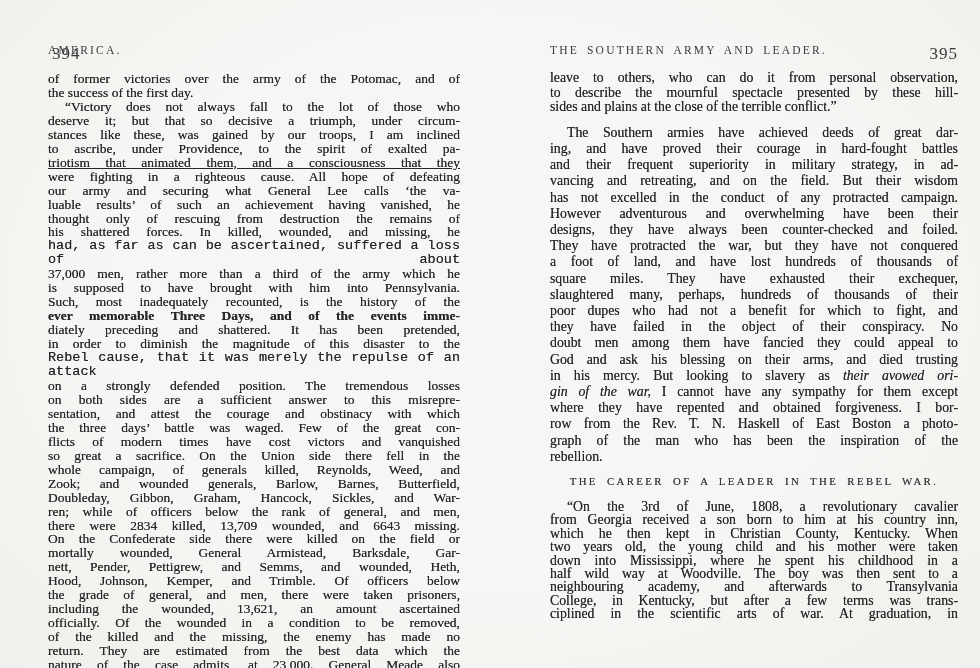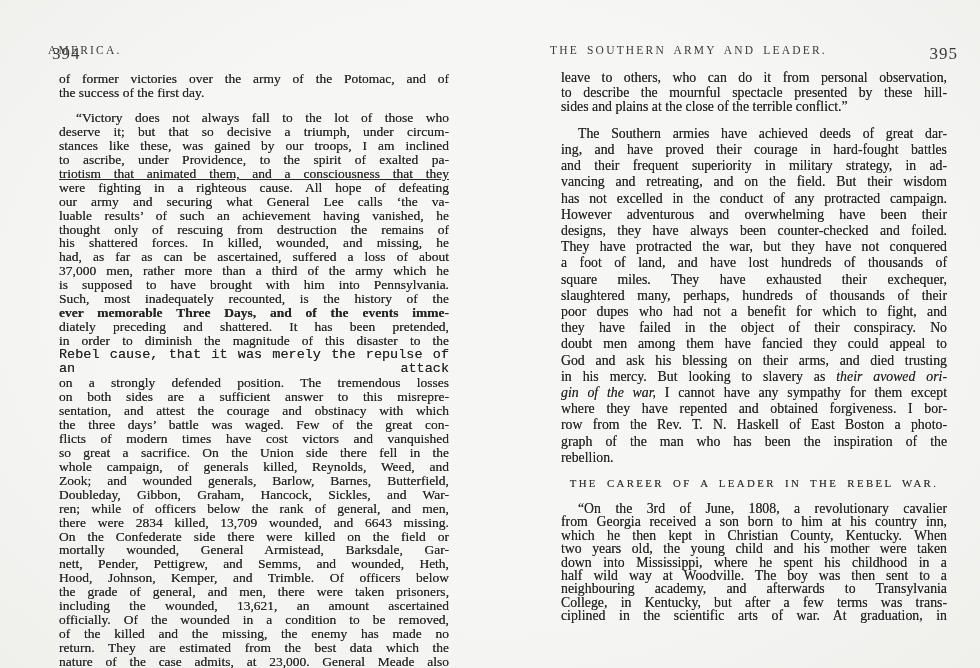--- a/index.html
+++ b/index.html
@@ -51,21 +51,21 @@
   }
   .page-right .running-title { right: 36px; }
 
   .page-body {
     position: relative;
     text-shadow: 0 0 0.6px rgba(45,45,45,0.75);
   }
   .page-left  .page-body { margin-top: 12px; font-size: 13.5px; }
   .page-right .page-body { margin-top: 11px; font-size: 13.8px; }
 
-  .para { margin: 11px; }
+  .para { margin: 0; }
   .line {
     text-align: justify;
     text-align-last: justify;
     white-space: normal;
   }
   .line.end { text-align-last: left; }
   .line.indent { text-indent: 17px; }
   .it { font-style: italic; }
 
   .section-heading {
@@ -98,21 +98,21 @@
           <div class="line indent" style="line-height: 13.95px;"><span>“Victory does not always fall to the lot of those who</span></div>
           <div class="line" style="line-height: 13.95px;"><span>deserve it; but that so decisive a triumph, under circum-</span></div>
           <div class="line" style="line-height: 13.95px;"><span>stances like these, was gained by our troops, I am inclined</span></div>
           <div class="line" style="line-height: 13.95px;"><span>to ascribe, under Providence, to the spirit of exalted pa-</span></div>
           <div class="line" style="line-height: 13.95px; text-decoration: underline;"><span>triotism that animated them, and a consciousness that they</span></div>
           <div class="line" style="line-height: 13.95px;"><span>were fighting in a righteous cause. All hope of defeating</span></div>
           <div class="line" style="line-height: 13.95px;"><span>our army and securing what General Lee calls ‘the va-</span></div>
           <div class="line" style="line-height: 13.95px;"><span>luable results’ of such an achievement having vanished, he</span></div>
           <div class="line" style="line-height: 13.95px;"><span>thought only of rescuing from destruction the remains of</span></div>
           <div class="line" style="line-height: 13.95px;"><span>his shattered forces. In killed, wounded, and missing, he</span></div>
-          <div class="line" style="line-height: 13.95px;"><span>had, as far as can be ascertained, suffered a loss of about</span></div>
+          <div class="line" style="line-height: 13.95px; font-family: Liberation Mono, monospace;"><span>had, as far as can be ascertained, suffered a loss of about</span></div>
           <div class="line" style="line-height: 13.95px;"><span>37,000 men, rather more than a third of the army which he</span></div>
           <div class="line" style="line-height: 13.95px;"><span>is supposed to have brought with him into Pennsylvania.</span></div>
           <div class="line" style="line-height: 13.95px;"><span>Such, most inadequately recounted, is the history of the</span></div>
           <div class="line" style="line-height: 13.95px; font-weight: bold;"><span>ever memorable Three Days, and of the events imme-</span></div>
           <div class="line" style="line-height: 13.95px;"><span>diately preceding and shattered. It has been pretended,</span></div>
           <div class="line" style="line-height: 13.95px;"><span>in order to diminish the magnitude of this disaster to the</span></div>
           <div class="line" style="line-height: 13.95px; font-family: Liberation Mono, monospace;"><span>Rebel cause, that it was merely the repulse of an attack</span></div>
           <div class="line" style="line-height: 13.95px;"><span>on a strongly defended position. The tremendous losses</span></div>
           <div class="line" style="line-height: 13.95px;"><span>on both sides are a sufficient answer to this misrepre-</span></div>
           <div class="line" style="line-height: 13.95px;"><span>sentation, and attest the courage and obstinacy with which</span></div>

